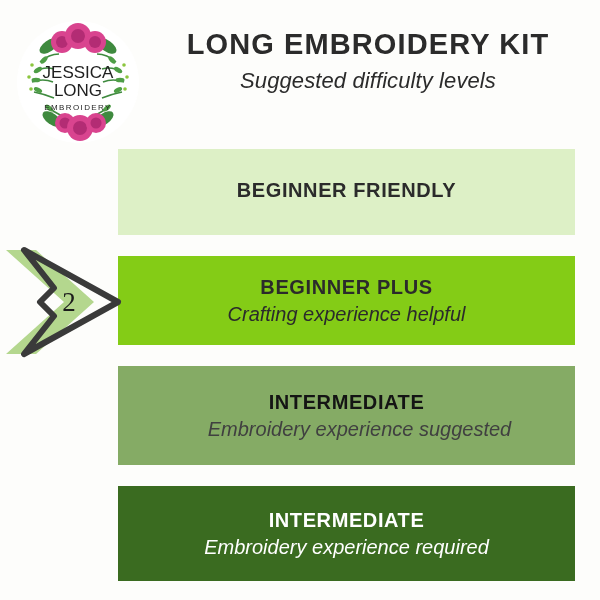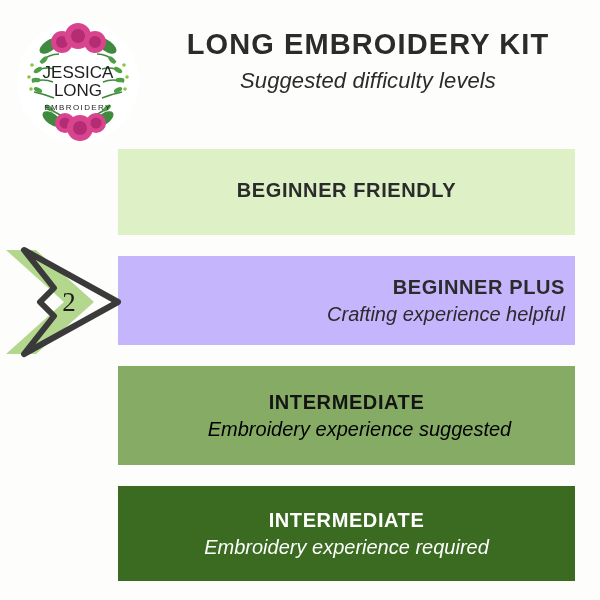--- a/index.html
+++ b/index.html
@@ -198,28 +198,28 @@
 
 </div>
 
 <div id="levels">
 
   <div class="level-bar" style="height:86px;background:#ddf0c6;">
     <div class="level-title" style="color:#2b2b2b;">BEGINNER FRIENDLY</div>
     <div class="level-desc" style="color:#2b2b2b;"></div>
   </div>
 
-  <div class="level-bar" style="height:89px;background:#c4b5fd;align-items:flex-end;">
+  <div class="level-bar" style="height:89px;background:#84cc16;">
     <div class="level-title" style="color:#2b2b2b;">BEGINNER PLUS</div>
     <div class="level-desc" style="color:#2b2b2b;">Crafting experience helpful</div>
   </div>
 
   <div class="level-bar" style="height:99px;background:#85ab65;">
     <div class="level-title" style="color:#141414;">INTERMEDIATE</div>
-    <div class="level-desc" style="color:#000000;margin-left:26px;">Embroidery experience suggested</div>
+    <div class="level-desc" style="color:#404040;margin-left:26px;">Embroidery experience suggested</div>
   </div>
 
   <div class="level-bar" style="height:95px;background:#3a6b20;">
     <div class="level-title" style="color:#ffffff;">INTERMEDIATE</div>
     <div class="level-desc" style="color:#ffffff;">Embroidery experience required</div>
   </div>
 
 </div>
 
 <div id="current-marker">

